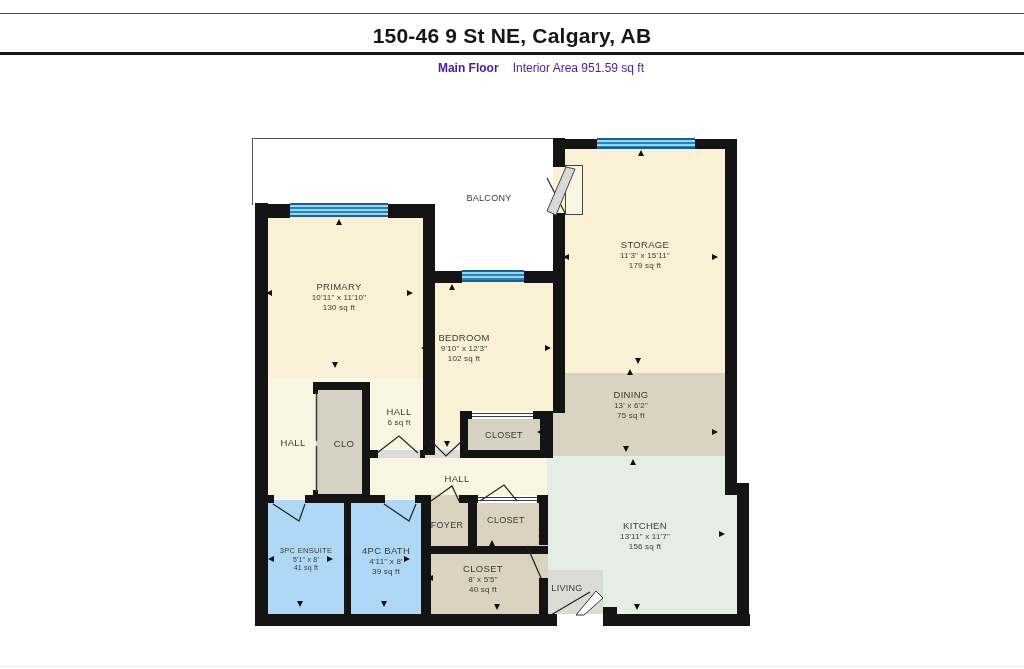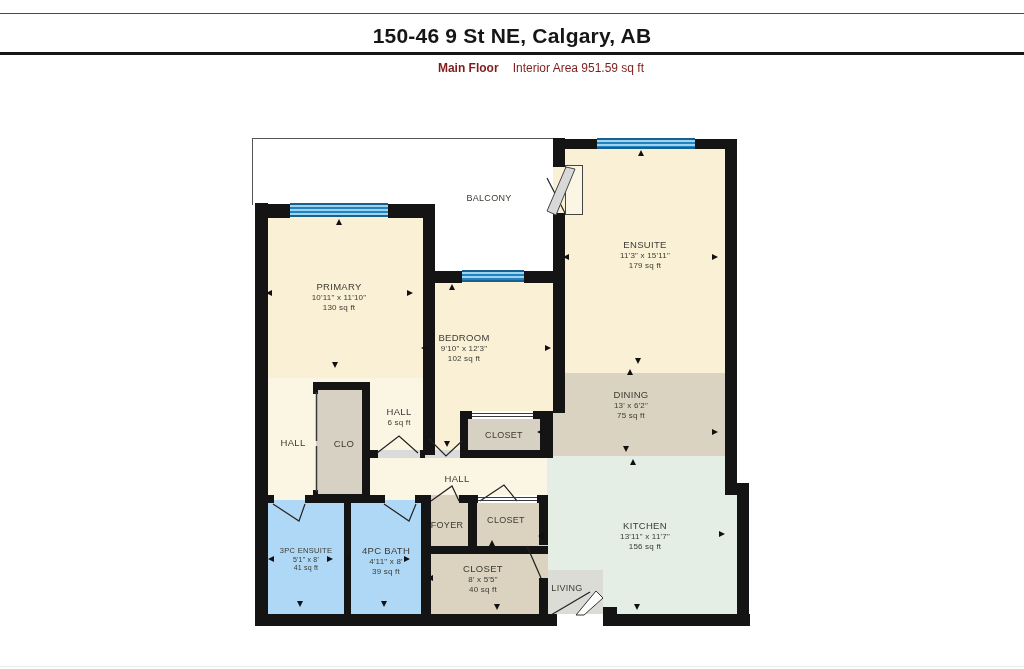--- a/index.html
+++ b/index.html
@@ -3,21 +3,21 @@
 <meta charset="utf-8">
 <style>
   html,body{margin:0;padding:0;background:#fff;}
   .page{position:relative;width:1024px;height:669px;background:#ffffff;overflow:hidden;
         font-family:"Liberation Sans", sans-serif;}
   .topline{position:absolute;left:0;top:13px;width:1024px;height:1px;background:#4a4a4a;}
   .title{position:absolute;left:0;top:24px;width:1024px;text-align:center;
          font-size:21px;font-weight:bold;color:#161616;letter-spacing:.2px;}
   .rule{position:absolute;left:0;top:52px;width:1024px;height:3px;background:#161616;}
   .subtitle{position:absolute;left:0;top:61px;width:1024px;text-align:center;
-            padding-left:58px;box-sizing:border-box;font-size:12px;color:#7f1d1d;}
+            padding-left:58px;box-sizing:border-box;font-size:12px;color:#4c1d95;}
   .subtitle .bold{font-weight:bold;margin-right:14px;}
   .botline{position:absolute;left:0;top:666px;width:1024px;height:1px;background:#ececec;}
 
   .plan{position:absolute;left:0;top:0;width:1016px;height:669px;}
   .f{position:absolute;}
   .w{position:absolute;background:#141414;}
   .thr{position:absolute;background:#dbdbdb;}
   .thin{position:absolute;background:#555;}
   .win{position:absolute;
        background:repeating-linear-gradient(to bottom,#9ed3ee 0,#9ed3ee 2px,#2383c0 2px,#2383c0 4px);
@@ -165,21 +165,21 @@
       <div class="dims">130 sq ft</div>
     </div>
 
     <div class="lab" style="left:464px;top:349px">
       <div>BEDROOM</div>
       <div class="dims">9'10" x 12'3"</div>
       <div class="dims">102 sq ft</div>
     </div>
 
     <div class="lab" style="left:645px;top:256px">
-      <div>ENSUITE</div>
+      <div>STORAGE</div>
       <div class="dims">11'3" x 15'11"</div>
       <div class="dims">179 sq ft</div>
     </div>
 
     <div class="lab" style="left:631px;top:406px">
       <div>DINING</div>
       <div class="dims">13' x 6'2"</div>
       <div class="dims">75 sq ft</div>
     </div>
 

